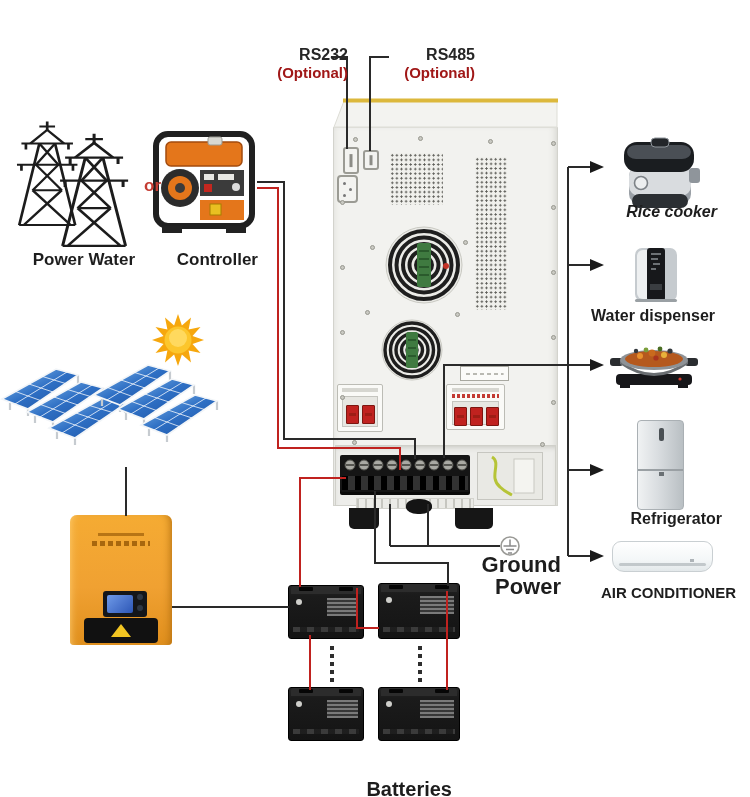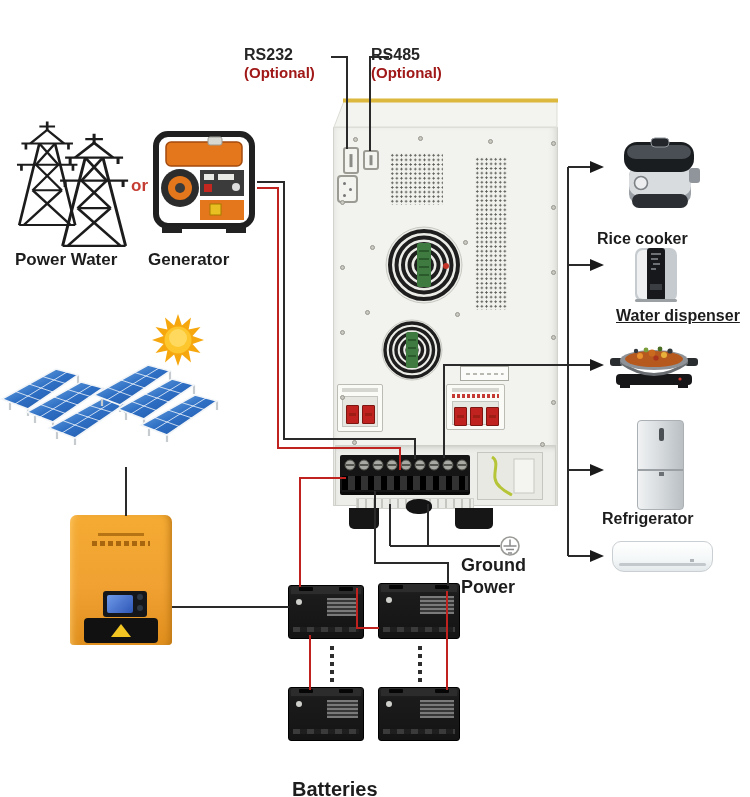--- a/index.html
+++ b/index.html
@@ -1,20 +1,20 @@
 <!DOCTYPE html>
 <html style="--wire: #2a2a2a; --wire-red: #c0221f; --optional: #a01818; --or-red: #c43c32; --ctrl-orange: #f0a132; --gen-orange: #e4761b; --panel-blue: #2e6fc4; --sun: #f6a70d; --stripe: #dcb83c;"><head>
 <meta charset="utf-8">
 <style>
   html,body{margin:0;padding:0;background:#fff;}
   #canvas{position:relative;width:750px;height:797px;background:#fff;overflow:hidden;
           font-family:"Liberation Sans",sans-serif;}
   .abs{position:absolute;}
-  .lbl{position:absolute;font-weight:bold;color:#1d1d1d;text-align:left;line-height:1.15;z-index:60;}
-  .f17{font-size:17px;} .f16{font-size:16px;} .f15{font-size:15px;} .f20{font-size:20px;margin-top:40px;} .f18{font-size:18px;}
+  .lbl{position:absolute;font-weight:bold;color:#1d1d1d;text-align:right;line-height:1.15;z-index:60;}
+  .f17{font-size:17px;} .f16{font-size:16px;} .f15{font-size:15px;} .f20{font-size:20px;margin-top:40px;} .f18{font-size:22px;}
   .red-note{color:var(--optional,#a01818);}
   .or-txt{color:var(--or-red,#c43c32);}
   svg{display:block;}
   .wire{stroke:var(--wire,#2a2a2a);stroke-width:2;fill:none;}
   .wire-red{stroke:var(--wire-red,#c0221f);stroke-width:2;fill:none;}
   .ah{fill:#1a1a1a;}
 
   
   #inverter{position:absolute;left:333px;top:96px;width:225px;height:434px;z-index:10;}
   #inv-topface{position:absolute;left:0;top:0;width:225px;height:32px;}
@@ -137,21 +137,21 @@
     <rect x="54" y="58" width="8" height="8" fill="#c3271f"></rect>
     <circle cx="86" cy="61" r="4" fill="#dddddd"></circle>
     <circle cx="30" cy="62" r="19" fill="#2c2c2c"></circle>
     <circle cx="30" cy="62" r="12" fill="var(--gen-orange,#e4761b)"></circle>
     <circle cx="30" cy="62" r="5" fill="#3b3b3b"></circle>
     <rect x="50" y="74" width="44" height="20" fill="var(--gen-orange,#e4761b)"></rect>
     <rect x="60" y="78" width="11" height="11" fill="#e9c021" stroke="#a67c00"></rect>
     <rect x="12" y="100" width="20" height="7" fill="#222"></rect>
     <rect x="76" y="100" width="20" height="7" fill="#222"></rect>
   </svg>
-  <div class="lbl f17" style="left:148px;top:250px;width:110px;">Generator</div>
+  <div class="lbl f17" style="left:148px;top:250px;width:110px;">Controller</div>
 
   <svg class="abs" style="left:152px;top:314px;z-index:10;" width="52" height="52" viewBox="0 0 52 52">
     <polygon fill="var(--sun,#f6a70d)" points="52,26 40.5,29.9 48.5,39 36.6,36.6 39,48.5 29.9,40.5 26,52 22.1,40.5 13,48.5 15.4,36.6 3.5,39 11.5,29.9 0,26 11.5,22.1 3.5,13 15.4,15.4 13,3.5 22.1,11.5 26,0 29.9,11.5 39,3.5 36.6,15.4 48.5,13 40.5,22.1"></polygon>
     <circle cx="26" cy="26" r="13.5" fill="#fcc62c"></circle>
     <circle cx="26" cy="24" r="9" fill="#ffd95e"></circle>
   </svg>
   <svg class="abs" style="left:0;top:356px;z-index:10;" width="224" height="94" viewBox="0 0 224 94">
     <defs>
       <linearGradient id="pgrad" x1="0" y1="0" x2="1" y2="1">
         <stop offset="0" stop-color="#8ec2ef"></stop>
@@ -344,31 +344,31 @@
   <svg class="appliance" style="left:615px;top:136px;" width="86" height="78" viewBox="0 0 86 78">
     <rect x="14" y="30" width="62" height="38" rx="10" fill="#9aa0a6"></rect>
     <rect x="14" y="30" width="62" height="30" rx="10" fill="#d9dcdf"></rect>
     <rect x="17" y="58" width="56" height="14" rx="7" fill="#2b2f33"></rect>
     <rect x="9" y="6" width="70" height="30" rx="13" fill="#1a1d20"></rect>
     <rect x="12" y="9" width="64" height="14" rx="9" fill="#4a4f55"></rect>
     <rect x="36" y="2" width="18" height="9" rx="4" fill="#23262a" stroke="#8f959b"></rect>
     <circle cx="26" cy="47" r="6.5" fill="#eceeef" stroke="#7d8287" stroke-width="1.6"></circle>
     <rect x="74" y="32" width="11" height="15" rx="3" fill="#8f959b"></rect>
   </svg>
-  <div class="lbl f16" style="left:597px;top:230px;width:120px;">Rice cooker</div>
+  <div class="lbl f16" style="left:597px;top:203px;width:120px;font-style:italic;">Rice cooker</div>
 
   <svg class="appliance" style="left:634px;top:246px;" width="44" height="58" viewBox="0 0 44 58">
     <rect x="1" y="2" width="42" height="53" rx="7" fill="#c6cbcf"></rect>
     <rect x="3" y="4" width="20" height="49" rx="6" fill="#eef0f1"></rect>
     <rect x="13" y="2" width="18" height="53" rx="3" fill="#17181b"></rect>
     <path d="M17,8 H27 M17,13 H24 M19,18 H26 M17,23 H22" stroke="#8b8f94" stroke-width="1.6"></path>
     <rect x="16" y="38" width="12" height="6" fill="#3a3d41"></rect>
     <rect x="1" y="53" width="42" height="3" rx="1.5" fill="#9aa0a4"></rect>
   </svg>
-  <div class="lbl f16" style="left:616px;top:307px;width:130px;text-decoration:underline;">Water dispenser</div>
+  <div class="lbl f16" style="left:585px;top:307px;width:130px;">Water dispenser</div>
 
   <svg class="appliance" style="left:608px;top:338px;" width="92" height="52" viewBox="0 0 92 52">
     <rect x="8" y="36" width="76" height="11" rx="4" fill="#17171a"></rect>
     <rect x="12" y="47" width="10" height="3" fill="#17171a"></rect>
       <rect x="70" y="47" width="10" height="3" fill="#17171a"></rect>
     <circle cx="72" cy="41" r="1.6" fill="#d23a2e"></circle>
     <rect x="2" y="20" width="13" height="8" rx="3" fill="#2a2d30"></rect>
     <rect x="77" y="20" width="13" height="8" rx="3" fill="#2a2d30"></rect>
     <path d="M12,22 Q46,48 80,22 L80,26 Q46,50 12,26 Z" fill="#6a6e72"></path>
     <ellipse cx="46" cy="22" rx="34" ry="10" fill="#8e9296"></ellipse>
@@ -387,20 +387,21 @@
     <div class="h1"></div>
       <div class="h2"></div>
       <div class="split"></div>
   </div>
   <div class="lbl f16" style="left:602px;top:510px;width:120px;">Refrigerator</div>
 
   <div class="appliance" id="ac" style="left:612px;top:541px;width:99px;height:29px;">
     <div class="vent"></div>
       <div class="led"></div>
   </div>
+  <div class="lbl f15" style="left:588px;top:584px;width:148px;">AIR CONDITIONER</div>
 
   <svg class="abs" style="left:0;top:0;z-index:40;pointer-events:none;" width="750" height="797" viewBox="0 0 750 797">
 
     <path class="wire" d="M331,57 H347 V149"></path>
     <path class="wire" d="M389,57 H370 V151"></path>
 
     <path class="wire" d="M257,182 H284 V439 H415 V459"></path>
     <path class="wire-red" d="M257,188 H278 V448 H400 V470"></path>
 
     <path class="wire" d="M444,458 V365 H591"></path>

